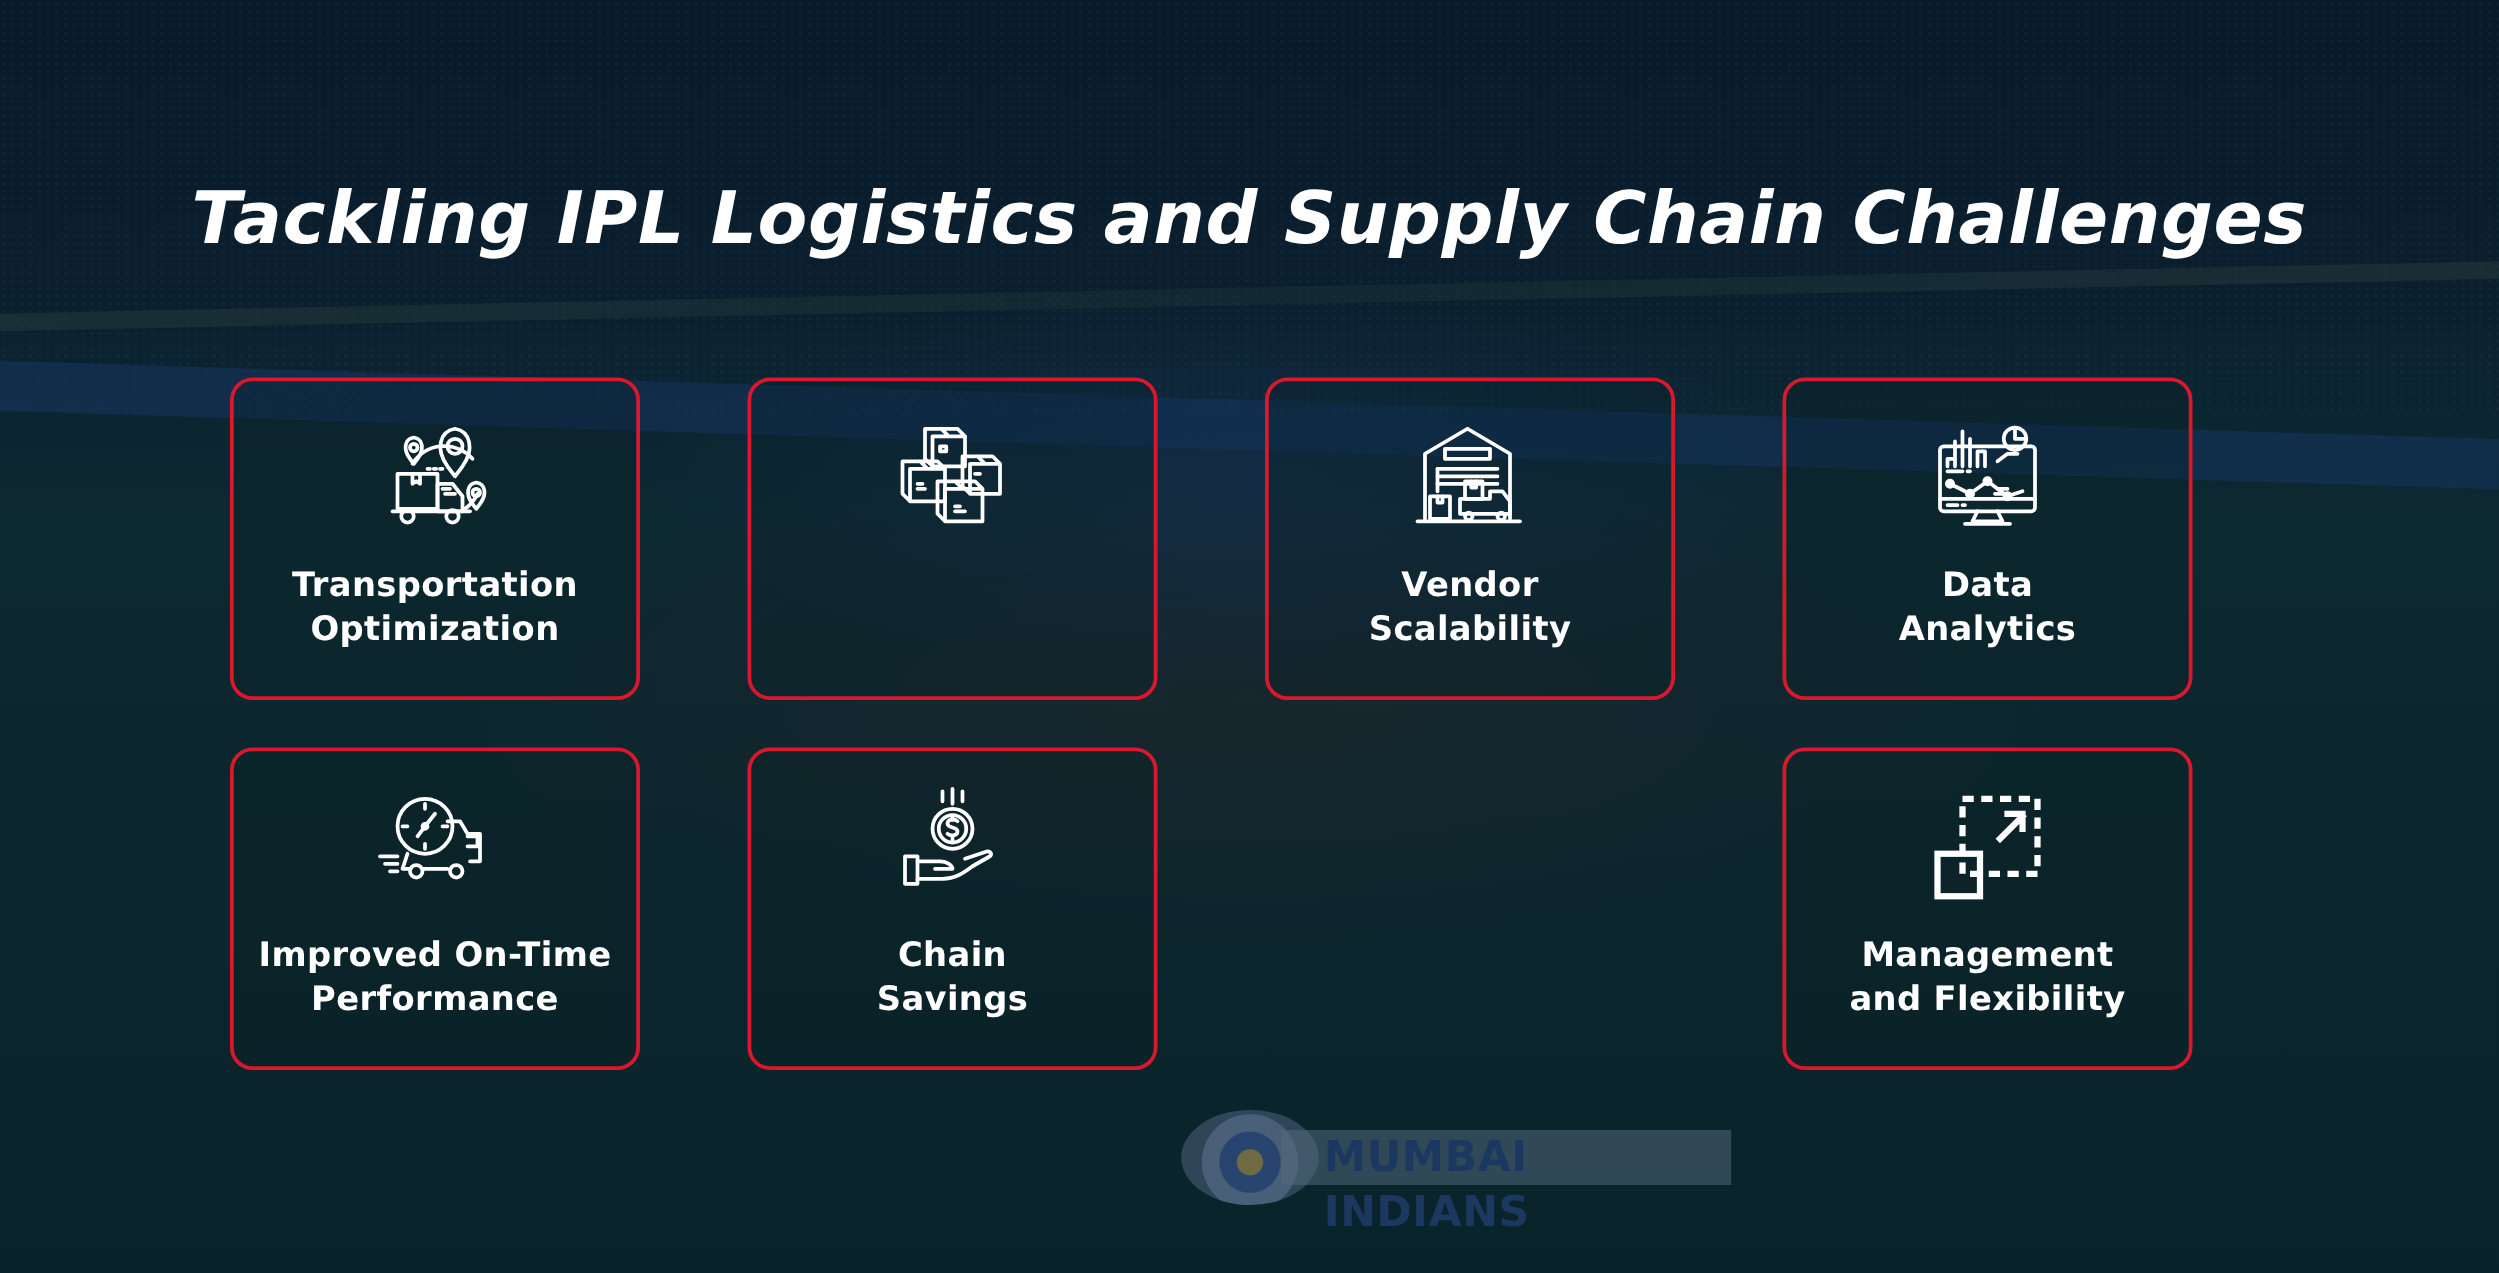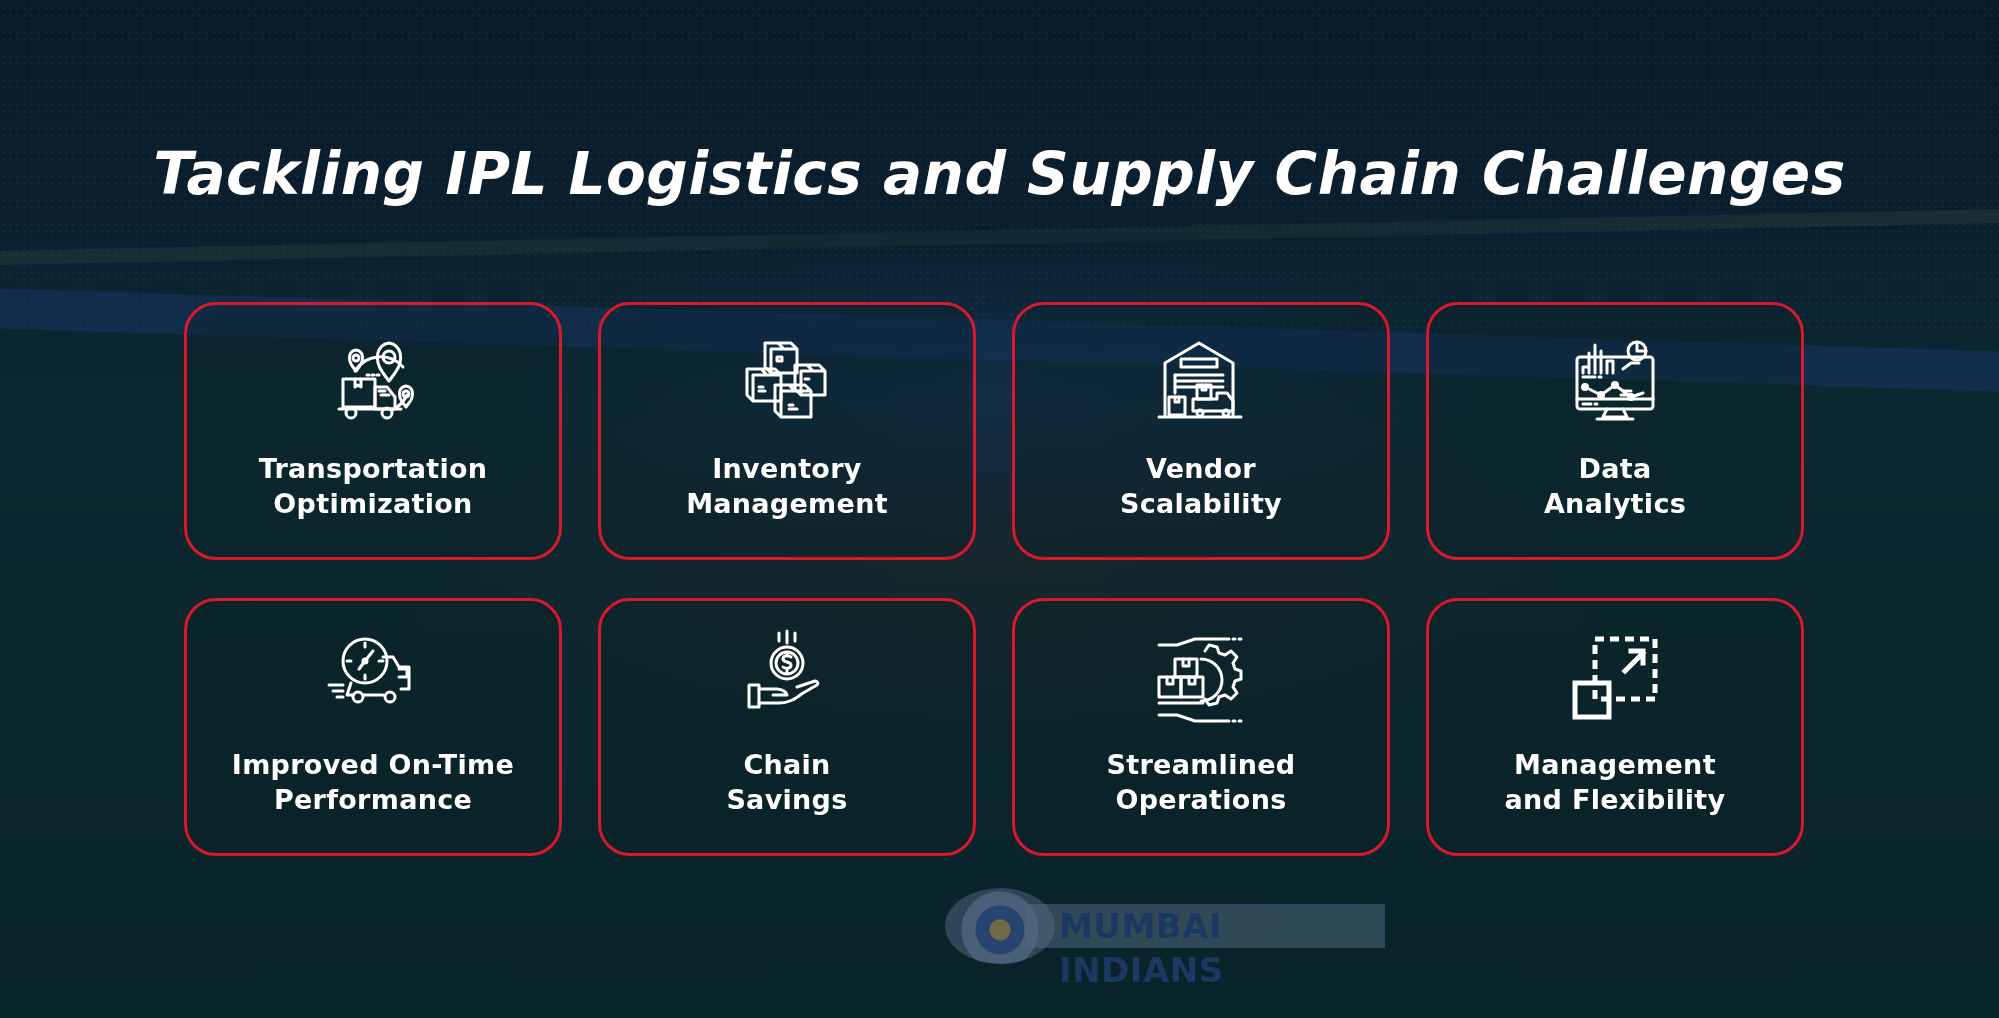--- a/index.html
+++ b/index.html
@@ -53,22 +53,22 @@
   }
   .logo .wordmark {
     flex: 1; height: 44px; background: rgba(140,160,190,0.55);
     color: #2a4a8e; font-weight: bold; font-size: 34px; line-height: 44px;
     padding-left: 34px; letter-spacing: 0.5px;
     font-family: "DejaVu Sans", sans-serif;
   }
 
   .grid { position: absolute; left: 184px; top: 302px; width: 1632px; height: 554px; }
   .card {
-    position: absolute; width: 378px; height: 258px;
-    border: 3px solid #d9182e; border-radius: 32px; box-sizing: border-box;
+    position: absolute; width: 328px; height: 258px;
+    border: 3px solid #d9182e; border-radius: 18px; box-sizing: border-box;
     display: flex; flex-direction: column; align-items: center;
     background: rgba(8,30,36,0.25);
   }
   .card .icon { width: 96px; height: 96px; margin-top: 28px; }
   .card .icon svg { width: 96px; height: 96px; display: block; }
   .card .label {
     margin-top: 22px; color: #ffffff; text-align: center;
     font-family: "DejaVu Sans", sans-serif; font-weight: bold;
     font-size: 27px; line-height: 35px; letter-spacing: 0.3px;
   }
@@ -128,24 +128,20 @@
         <path class="s" d="M26 10 h26 l6 6 v24 h-26 l-6 -6 z M32 16 h26 M32 16 v24 M39 10 l6 6"></path>
         <rect class="s" x="38" y="24" width="5" height="4"></rect>
         <path class="s" d="M56 32 h24 l6 6 v24 h-24 l-6 -6 z M62 38 h24 M62 38 v24 M68 32 l6 6"></path>
         <path class="s" d="M66 46 h4"></path>
         <path class="s" d="M8 36 h28 l6 6 v26 h-28 l-6 -6 z M14 42 h28 M14 42 v26 M22 36 l6 6"></path>
         <path class="s" d="M20 54 h4 M20 58 h6"></path>
         <path class="s" d="M36 52 h30 l6 6 v26 h-30 l-6 -6 z M42 58 h30 M42 58 v26 M50 52 l6 6"></path>
         <path class="s" d="M50 72 h4 M50 76 h8"></path>
       </svg>
     </div>
-    <div class="label">
-      <div>Inventory</div>
-      <div>Management</div>
-    </div>
   </div>
 
   <div class="card c2">
     <div class="icon">
       <svg viewBox="0 0 96 96">
         <path class="s" d="M12 82 V30 L46 10 L80 30 V82"></path>
         <rect class="s" x="28" y="26" width="36" height="8"></rect>
         <path class="s" d="M22 42 h48 M22 48 h48 M22 54 h48"></path>
         <path class="s" d="M22 42 v18"></path>
         <path class="s" d="M6 84 h82"></path>
@@ -222,41 +218,20 @@
         <path class="s" d="M20 60 h18 c6 0 10 4 10 6 h-14"></path>
         <path class="s" d="M20 74 h20 c10 0 16 -4 24 -10 l14 -8 c2 -2 0 -4 -2 -4 l-18 6"></path>
       </svg>
     </div>
     <div class="label">
       <div>Chain</div>
       <div>Savings</div>
     </div>
   </div>
 
-  <div class="card c6">
-    <div class="icon">
-      <svg viewBox="0 0 96 96">
-        <path class="s" d="M6 16 h18 l18 -6 h34 M80 10 h2 M86 10 h2"></path>
-        <path class="s" d="M6 86 h18 l18 6 h34 M80 92 h2 M86 92 h2"></path>
-        <path class="s" d="M48 30 a20 20 0 1 1 0 42"></path>
-        <path class="s" d="M52 22 l4 -6 l8 2 l2 6 l6 2 l6 -4 l6 6 l-4 6 l2 6 l6 2 v8 l-6 2 l-2 6 l4 6 l-6 6 l-6 -4 l-6 2 l-2 6 l-8 2 l-4 -6"></path>
-        <rect class="s" x="22" y="30" width="22" height="18"></rect>
-        <path class="s" d="M30 30 v7 h6 v-7"></path>
-        <rect class="s" x="6" y="48" width="22" height="20"></rect>
-        <path class="s" d="M14 48 v7 h6 v-7"></path>
-        <rect class="s" x="28" y="48" width="22" height="20"></rect>
-        <path class="s" d="M36 48 v7 h6 v-7"></path>
-        <path class="s" d="M6 74 h44"></path>
-      </svg>
-    </div>
-    <div class="label">
-      <div>Streamlined</div>
-      <div>Operations</div>
-    </div>
-  </div>
 
   <div class="card c7">
     <div class="icon">
       <svg viewBox="0 0 96 96">
         <rect x="28" y="10" width="60" height="60" fill="none" stroke="#fff" stroke-width="5" stroke-dasharray="9 6"></rect>
         <rect x="8" y="54" width="34" height="34" fill="none" stroke="#fff" stroke-width="5"></rect>
         <path d="M58 42 L76 24 M64 22 h12 v12" fill="none" stroke="#fff" stroke-width="5" stroke-linecap="square"></path>
       </svg>
     </div>
     <div class="label">

